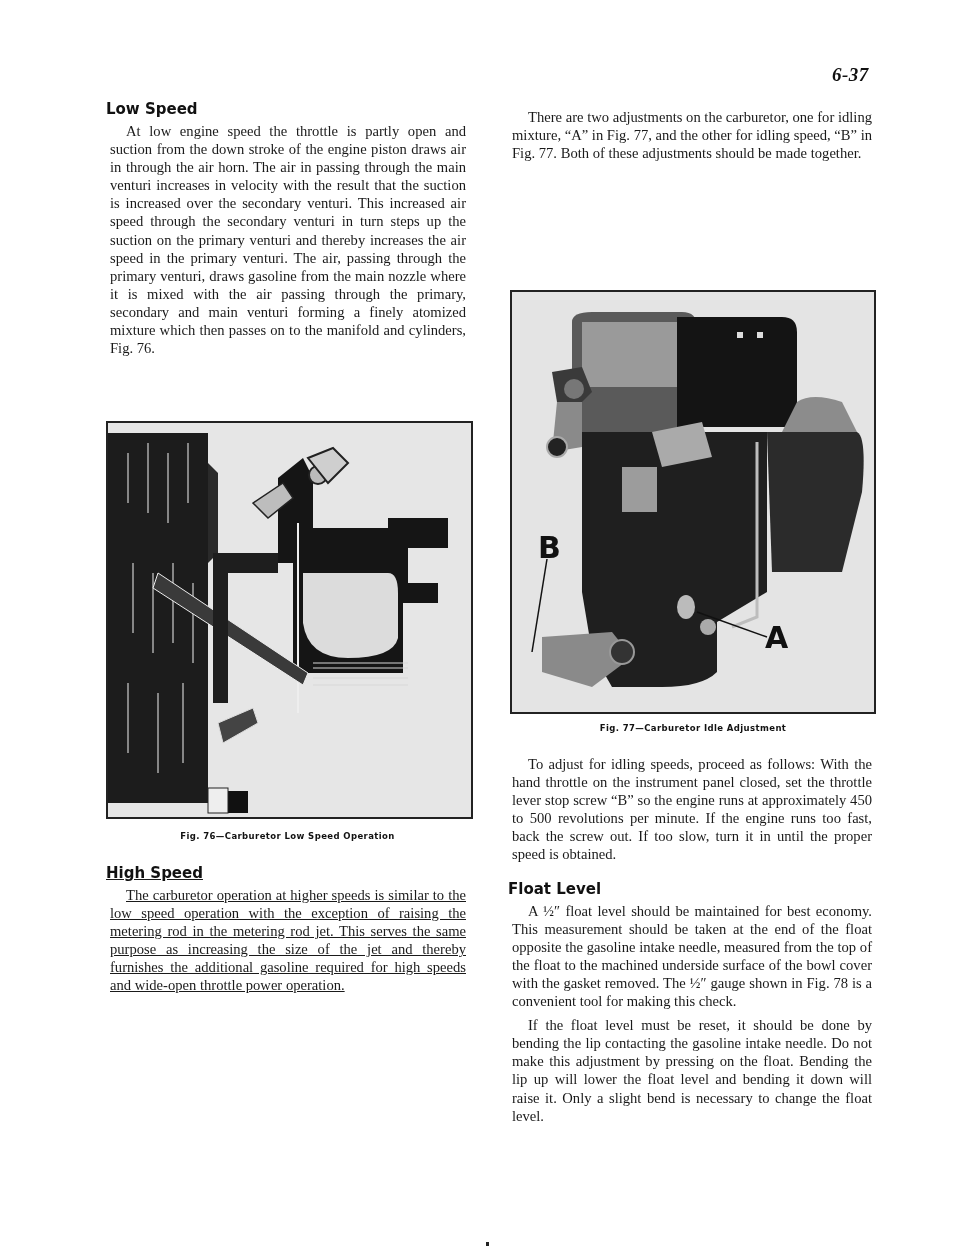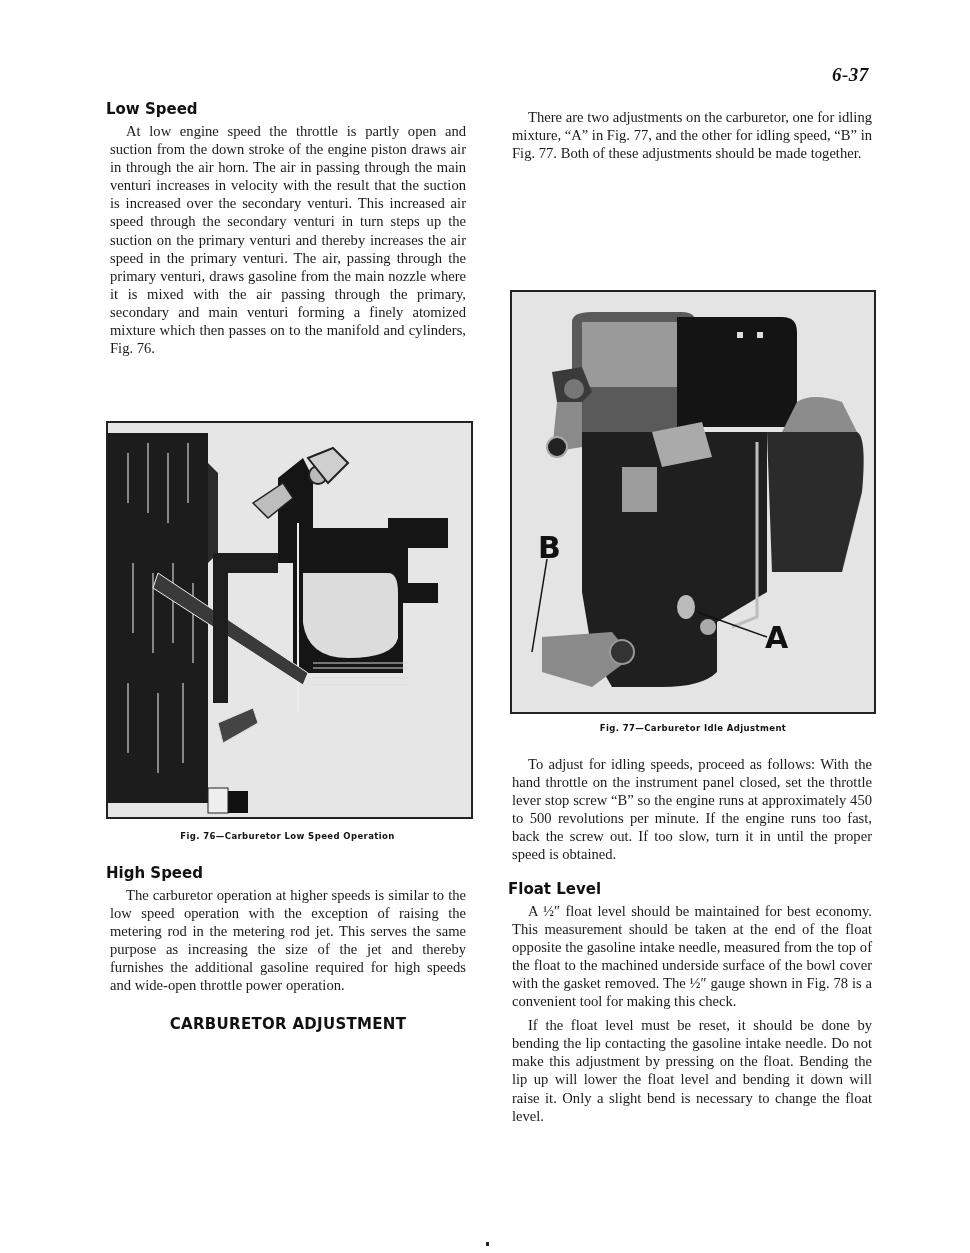--- a/index.html
+++ b/index.html
@@ -73,25 +73,24 @@
 
     <path d="M105 130 L170 130 L170 150 L120 150 L120 280 L105 280 Z" fill="#1e1e1e"></path>
 
     <path d="M110 300 L145 285 L150 300 L115 320 Z" fill="#444" stroke="#ddd" stroke-width="1"></path>
     <rect x="120" y="368" width="20" height="22" fill="#111"></rect>
     <rect x="100" y="365" width="20" height="25" fill="#eeeeee" stroke="#222" stroke-width="1"></rect>
   </svg>
 </div>
 <div class="caption" style="left:106px; top:831px; width:363px;">Fig. 76—Carburetor Low Speed Operation</div>
 
-<div class="col col-left" style="top:864px;">
+<div class="col col-left" style="top:864px;text-decoration:underline;">
   <h2 class="sub">High Speed</h2>
   <p>The carburetor operation at higher speeds is similar to the low speed operation with the exception of raising the metering rod in the metering rod jet. This serves the same purpose as increasing the size of the jet and thereby furnishes the additional gasoline required for high speeds and wide-open throttle power operation.</p>
   <div style="height:16px"></div>
-  <h2 class="major">CARBURETOR ADJUSTMENT</h2>
 </div>
 
 <div class="col col-right">
   <p>There are two adjustments on the carburetor, one for idling mixture, “A” in Fig. 77, and the other for idling speed, “B” in Fig. 77. Both of these adjustments should be made together.</p>
 </div>
 
 <div class="figure fig77">
   <svg width="362" height="420" viewBox="0 0 362 420">
     <rect x="0" y="0" width="362" height="420" fill="#e4e4e4"></rect>
 

